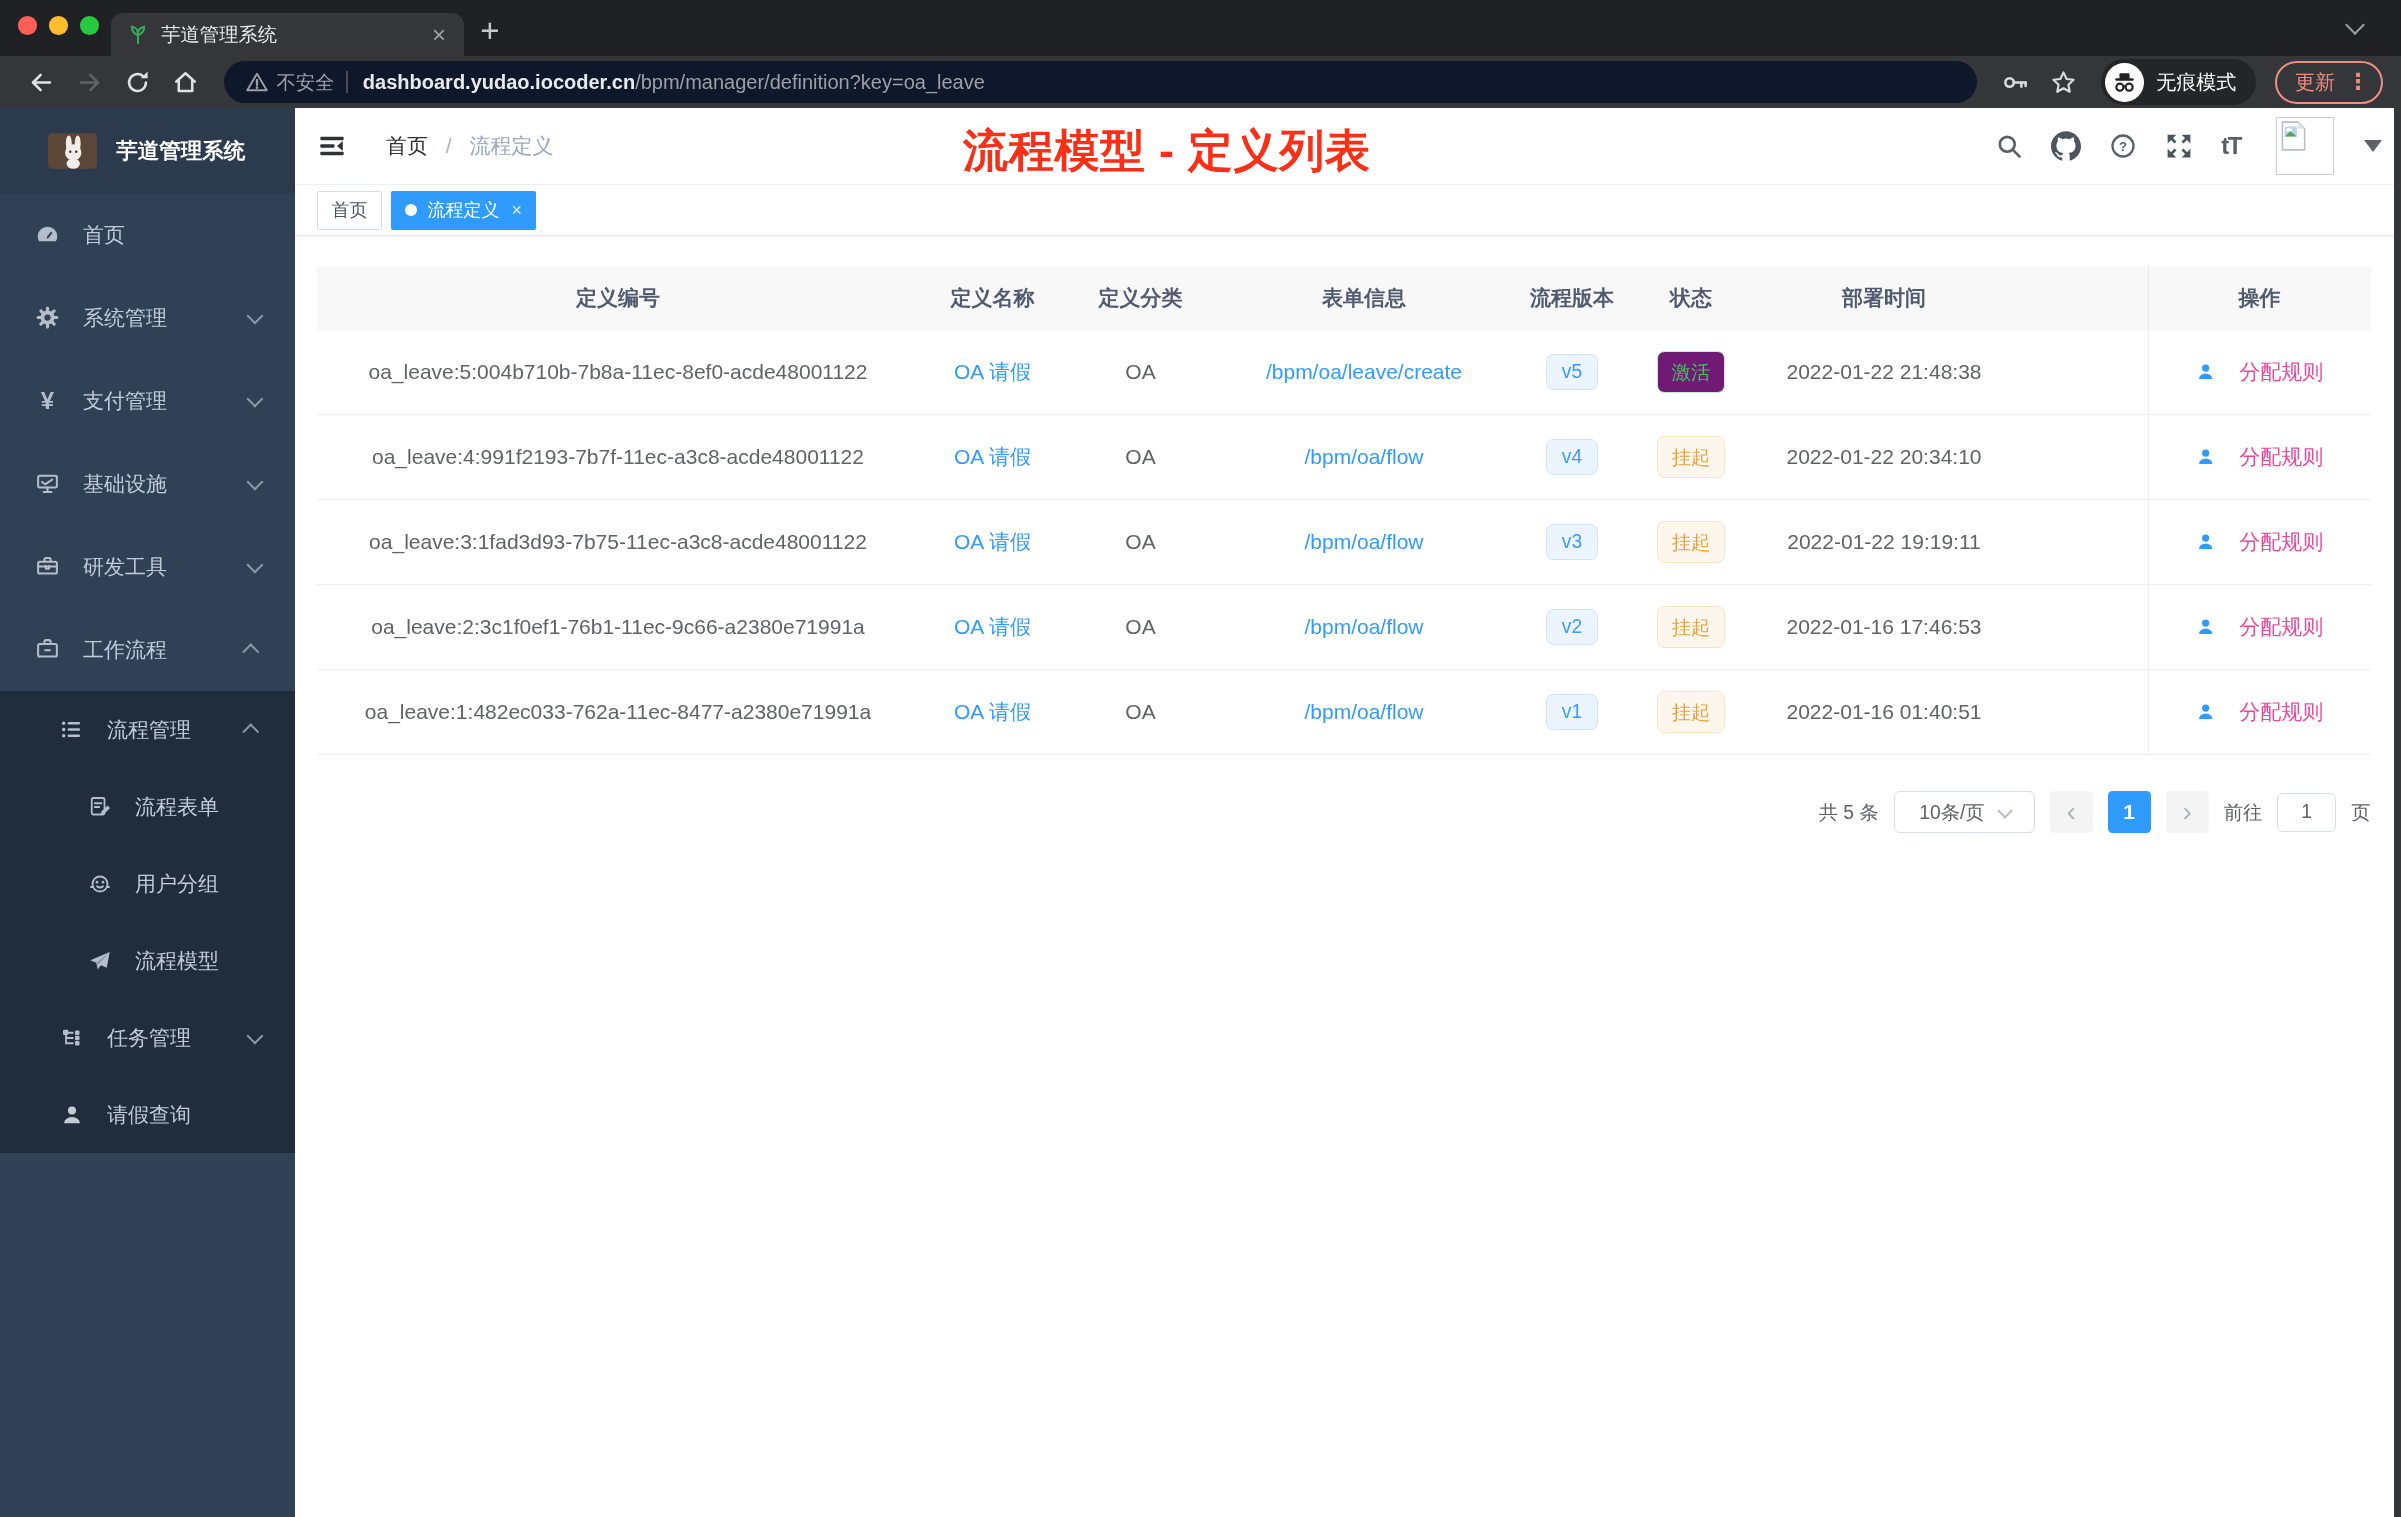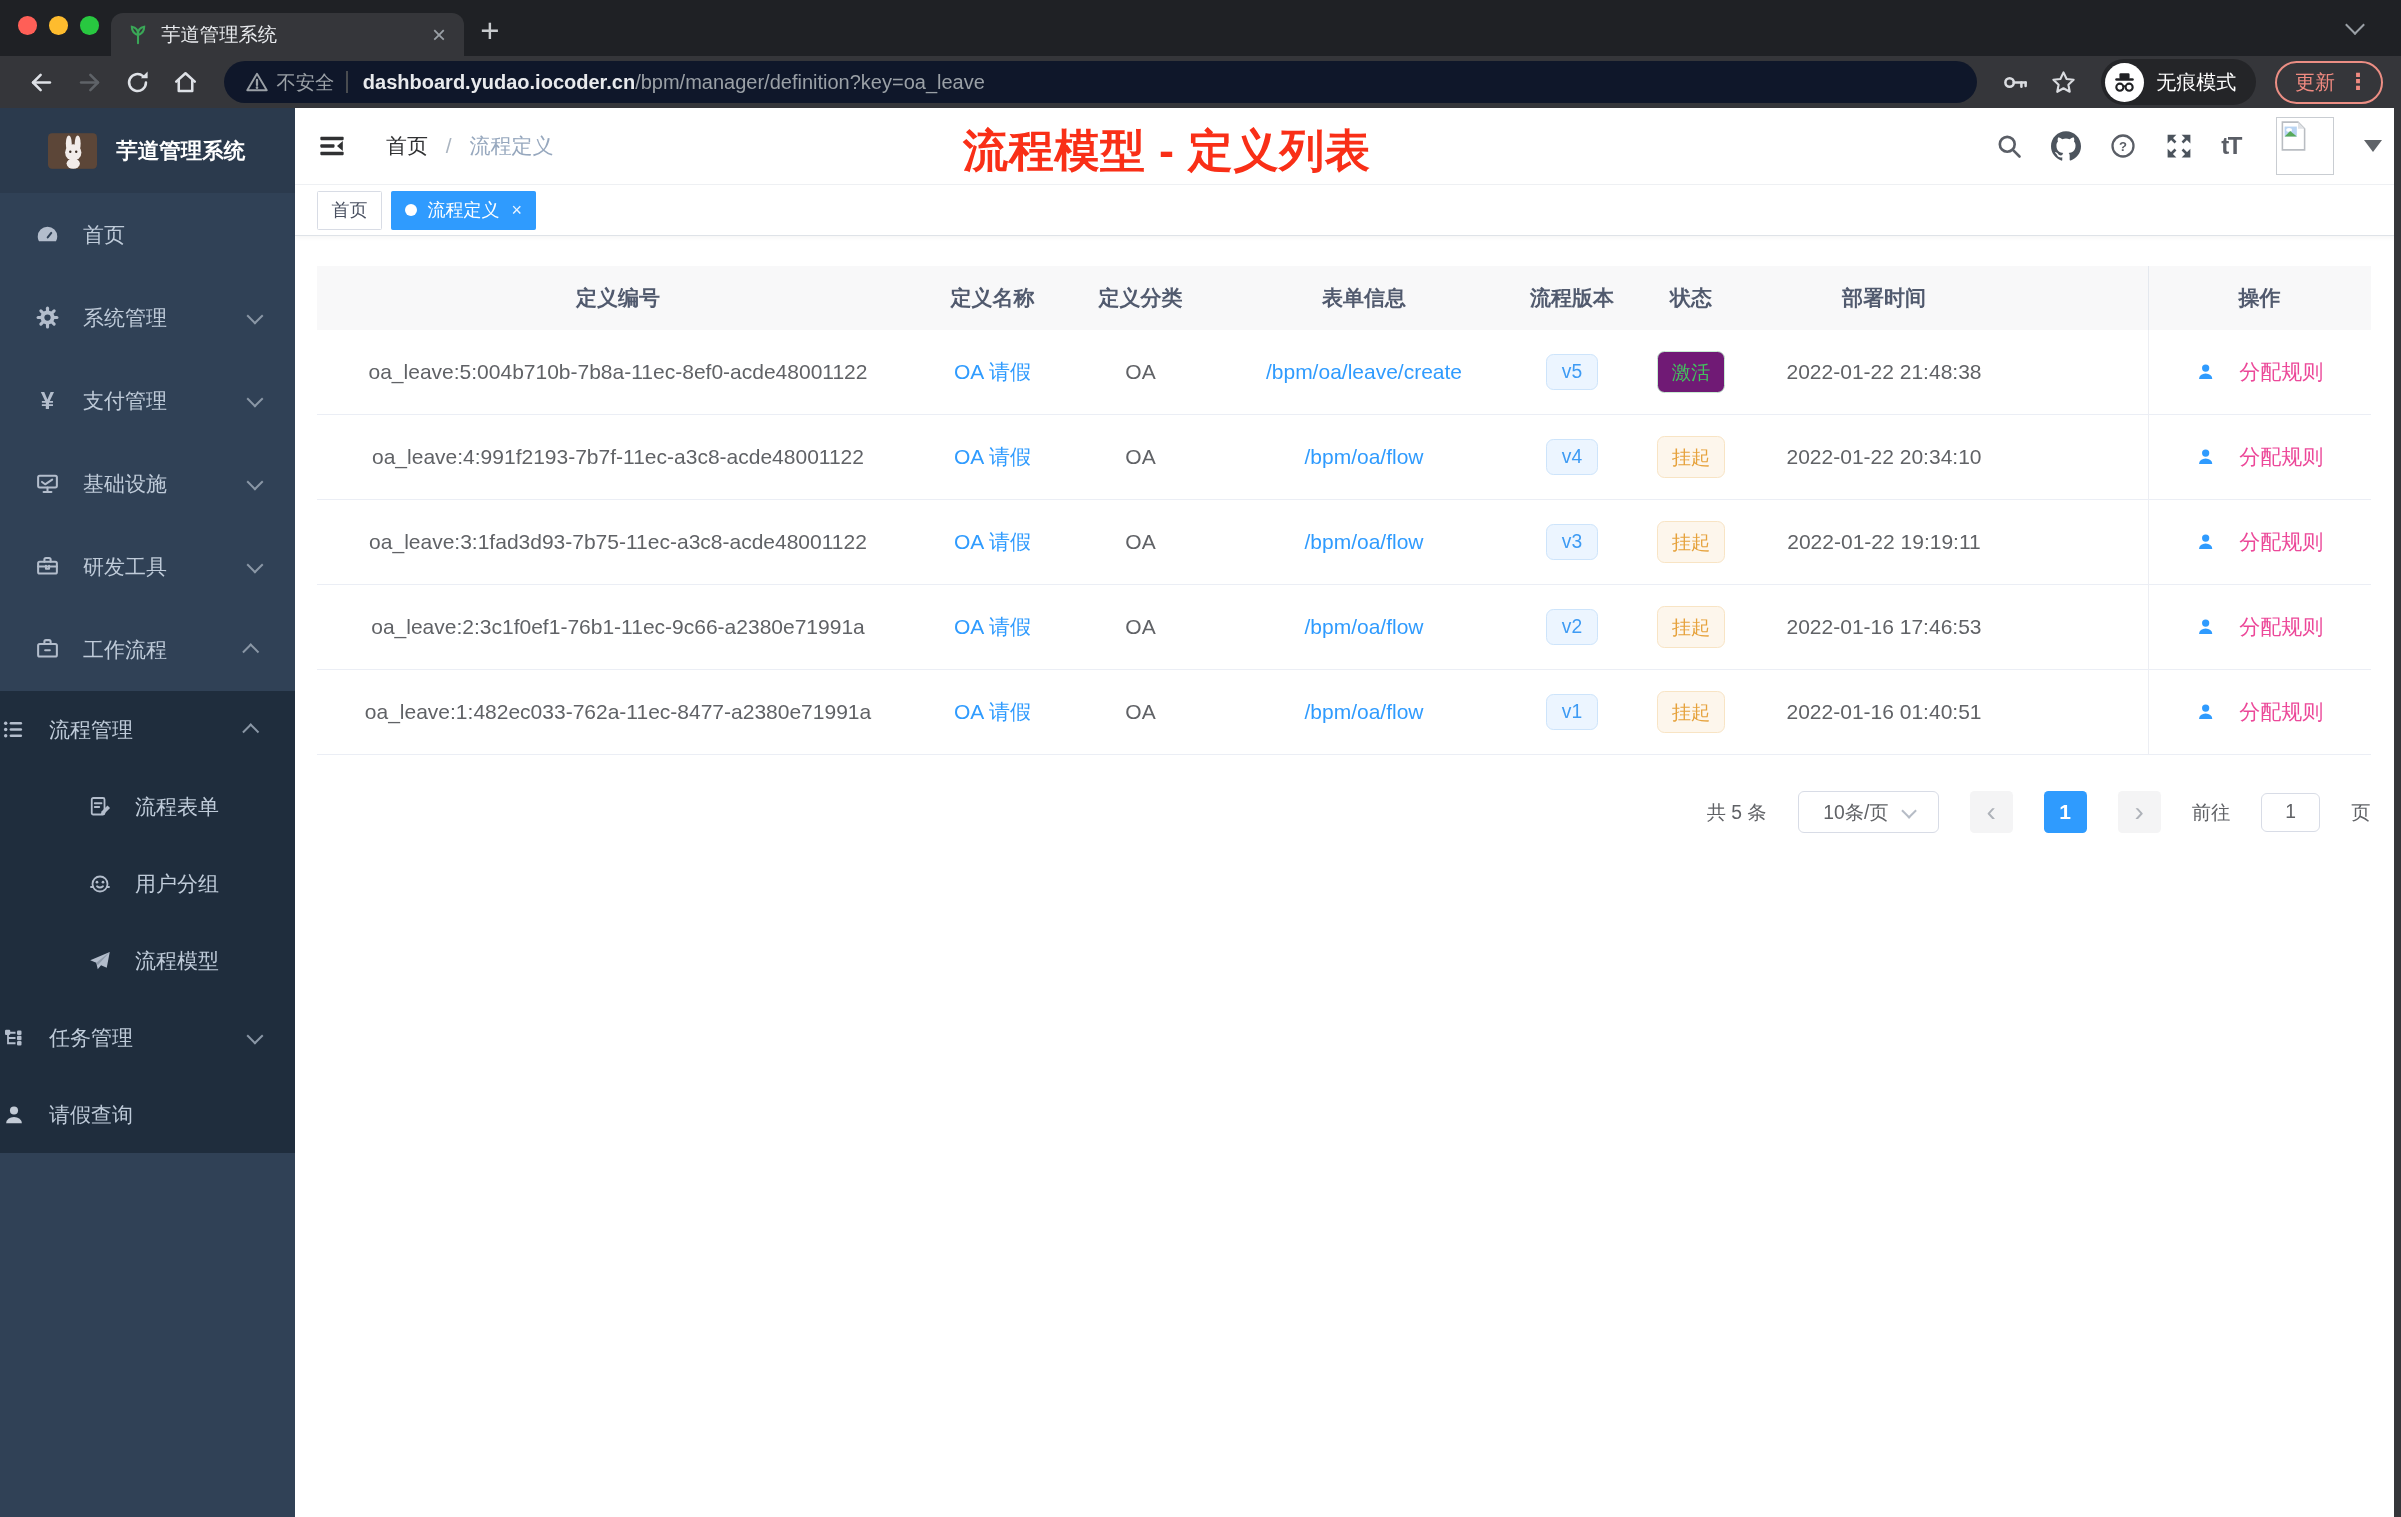--- a/index.html
+++ b/index.html
@@ -37,21 +37,21 @@
   .win-edge{position:absolute;top:108px;right:0;width:7.4px;bottom:0;background:#35363a;z-index:60;}
 
   
   .sidebar{width:295px;background:#304156;color:#bfcbd9;flex-shrink:0;overflow:hidden;}
   .logo-row{height:85px;display:flex;align-items:center;padding-left:48px;background:#2b3a4d;}
   .logo-img{width:49px;height:36px;border-radius:4.5px;overflow:hidden;flex-shrink:0;}
   .logo-title{color:#fff;font-size:21.5px;font-weight:bold;margin-left:19.3px;white-space:nowrap;}
   .mi{display:flex;align-items:center;font-size:21px;cursor:pointer;}
   .mi .mico{width:27px;display:flex;justify-content:center;margin-right:22px;flex-shrink:0;}
   .lvl0{height:83px;padding-left:34px;}
-  .lvl1{height:77px;}
+  .lvl1{height:77px;padding-left:58px;}
   .lvl2{height:77px;padding-left:86px;}
   .subblock{background:#1f2d3d;}
   .mchev{margin-left:auto;margin-right:36px;width:9.7px;height:9.7px;border-right:2.2px solid #8a97a6;border-bottom:2.2px solid #8a97a6;}
   .mchev.down{transform:rotate(45deg) translateY(-3px);}
   .mchev.up{transform:rotate(-135deg) translateY(-3px);}
   .yen-glyph{font-size:24px;color:#b3bdcc;font-weight:bold;}
 
   
   .main{flex:1;position:relative;background:#fff;min-width:0;}
   .navbar{height:76px;border-bottom:1.5px solid #eef0f3;display:flex;align-items:center;padding:0 19.3px;position:relative;}
@@ -84,21 +84,21 @@
   .c-action{width:223px;border-left:1.5px solid #eceef3;}
   .thead .c-action{border-left:1.5px solid #e4e8ee;}
   .link{color:#2f9bfe;cursor:pointer;text-decoration:none;}
   .vbadge{background:#ecf5ff;border:1.5px solid #cde4fb;color:#3e9bf4;border-radius:7.4px;padding:6px 15px;font-size:19.3px;text-align:center;}
   .sbadge{border-radius:7.4px;padding:6.7px 13.4px;font-size:19.3px;}
   .sbadge.success{background:#701a75;border:1.5px solid #c7ecd2;color:#43c15e;}
   .sbadge.warning{background:#fdf6ec;border:1.5px solid #f8e4c4;color:#e6a23c;}
   .action-link{display:flex;align-items:center;gap:24px;color:#ec4899;cursor:pointer;}
 
   
-  .pagination{width:2054px;margin:36px 0 0 0;display:flex;justify-content:flex-end;align-items:center;gap:31px;font-size:19.3px;color:#606266;}
+  .pagination{width:2054px;margin:36px 0 0 0;display:flex;justify-content:flex-end;align-items:center;gap:15px;font-size:19.3px;color:#606266;}
   .pg-size{width:141px;height:42px;border:1.5px solid #d8dce6;border-radius:6px;display:flex;align-items:center;justify-content:center;gap:13.4px;box-sizing:border-box;color:#606266;}
   .sel-chev{width:9px;height:9px;border-right:2.2px solid #b6bcc6;border-bottom:2.2px solid #b6bcc6;transform:rotate(45deg) translateY(-2.2px);}
   .pg-btn{width:43px;height:42px;border:none;border-radius:4.5px;background:#f4f4f5;color:#aeb2b9;font-size:28px;line-height:1;display:flex;align-items:center;justify-content:center;padding:0;}
   .pg-page{width:43px;height:42px;border:none;border-radius:4.5px;background:#2f9bfe;color:#fff;font-size:21px;font-weight:bold;display:flex;align-items:center;justify-content:center;padding:0;}
   .pg-input{width:59px;height:39px;border:1.5px solid #d8dce6;border-radius:6px;text-align:center;font-size:19.3px;color:#606266;box-sizing:border-box;font-family:inherit;}
   svg{display:block;}
 </style>
 </head>
 <body>
 

